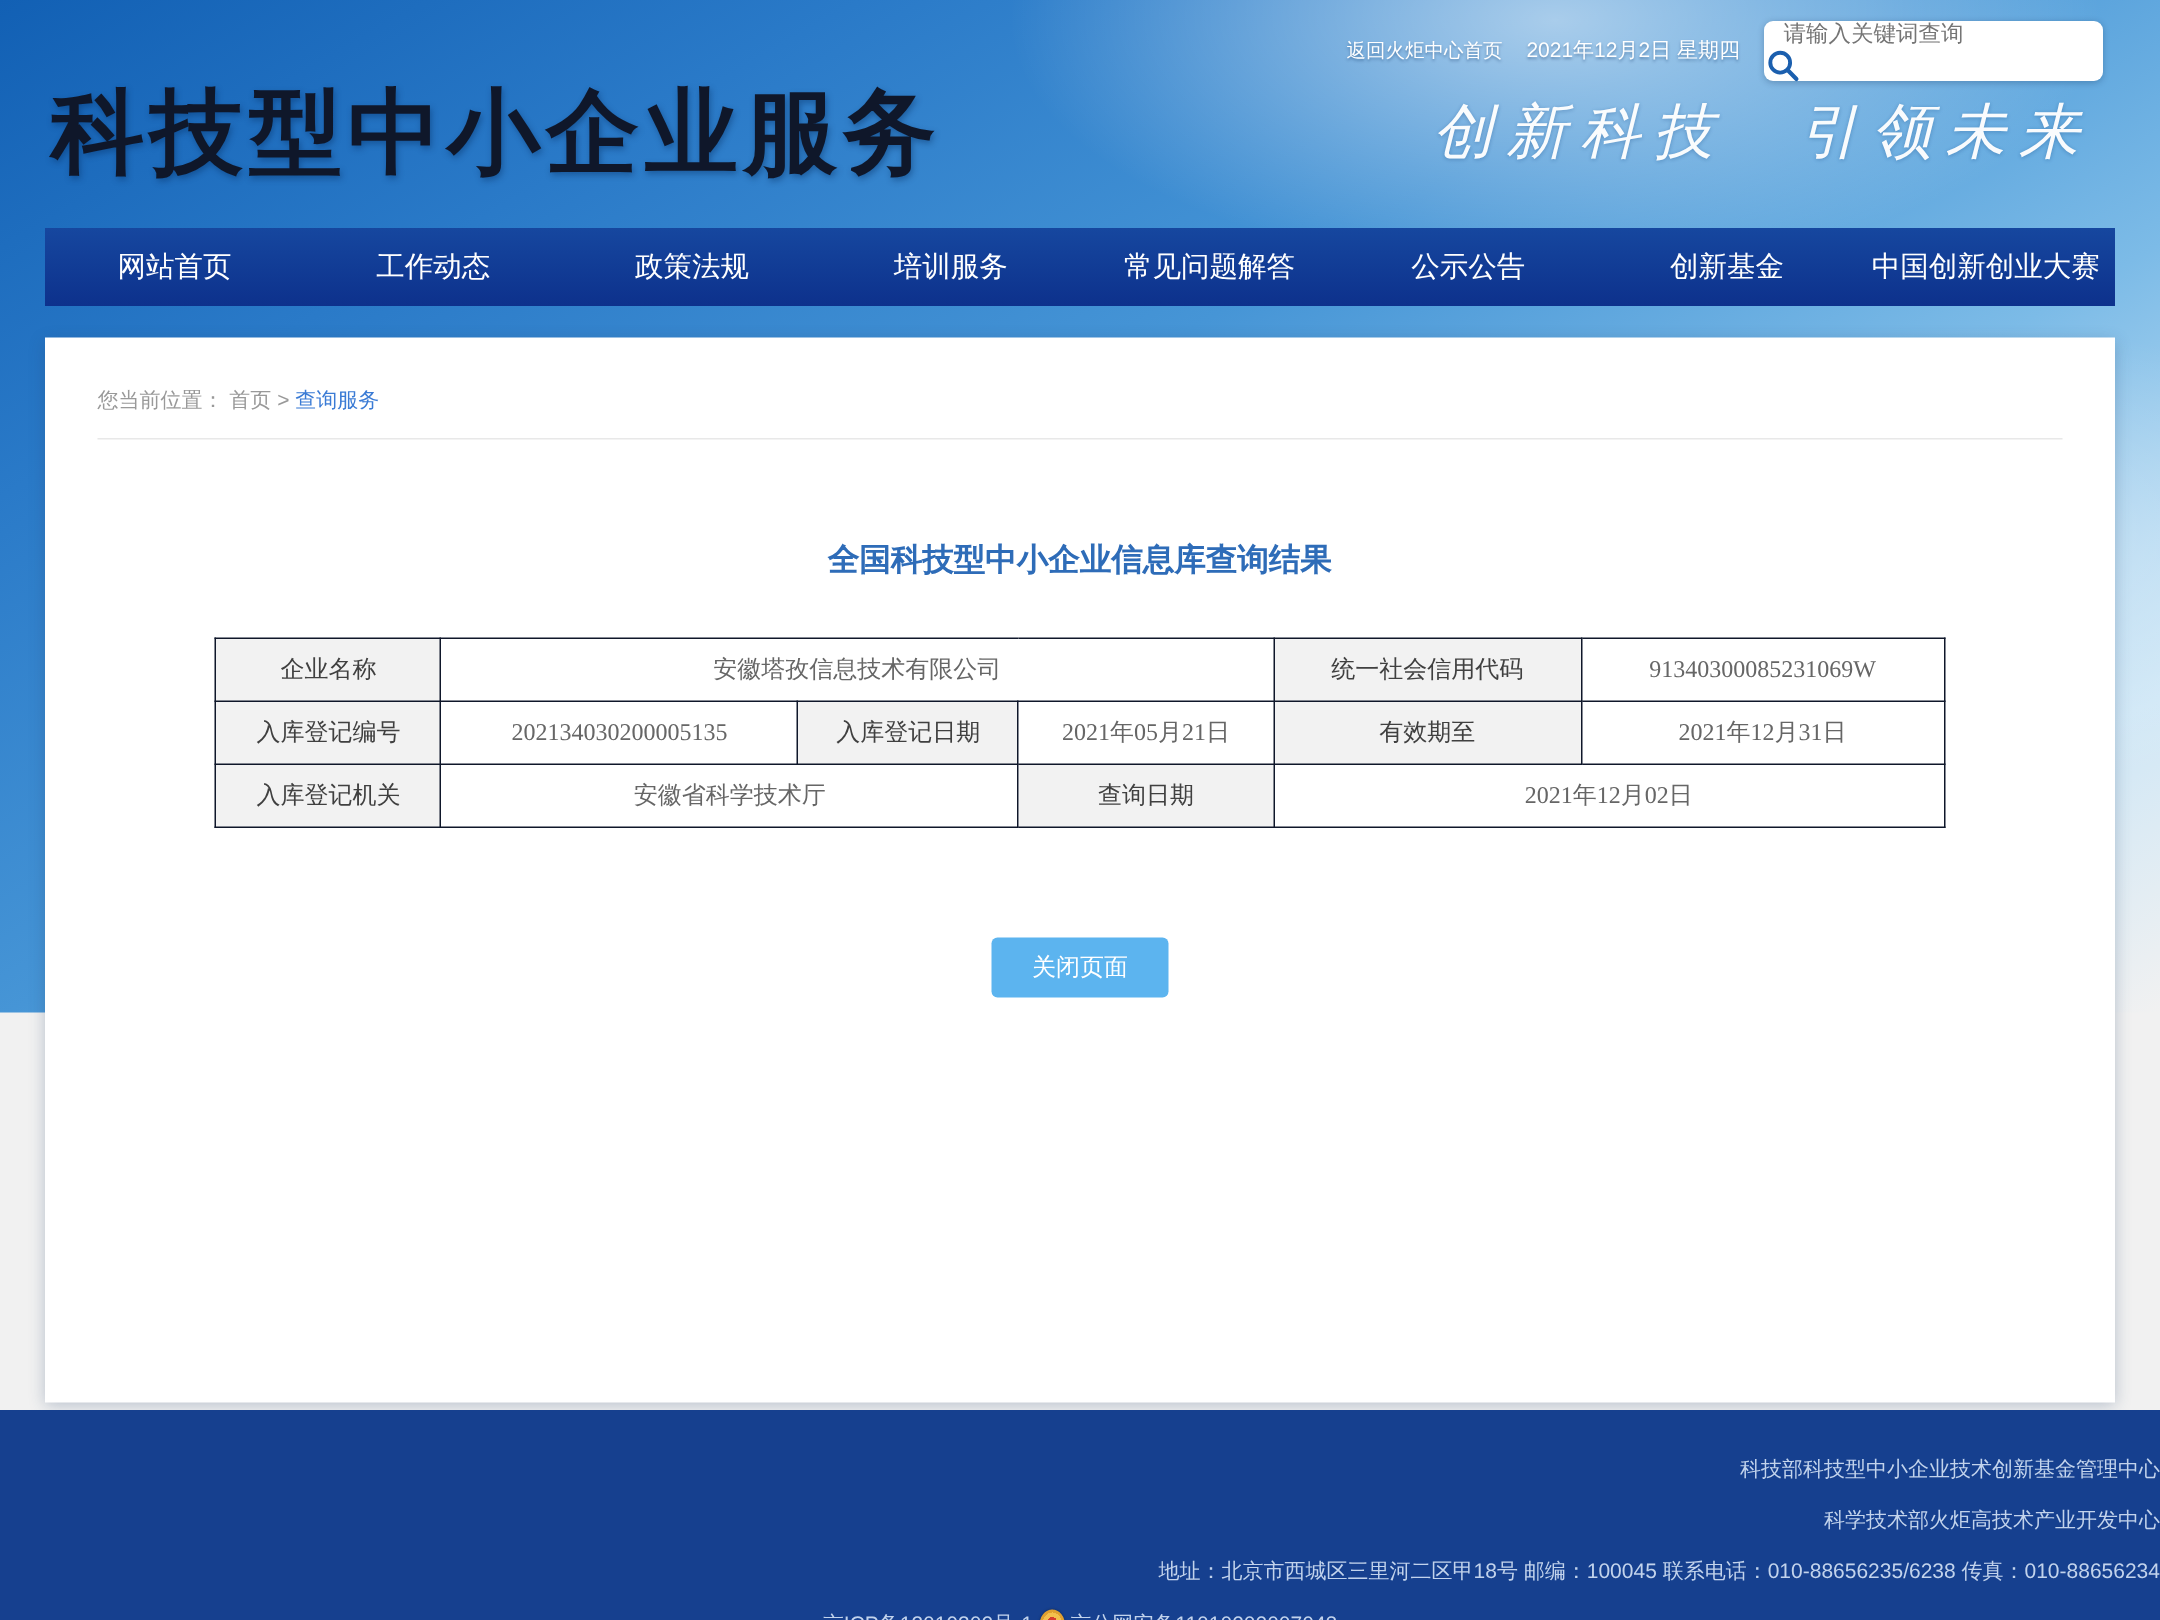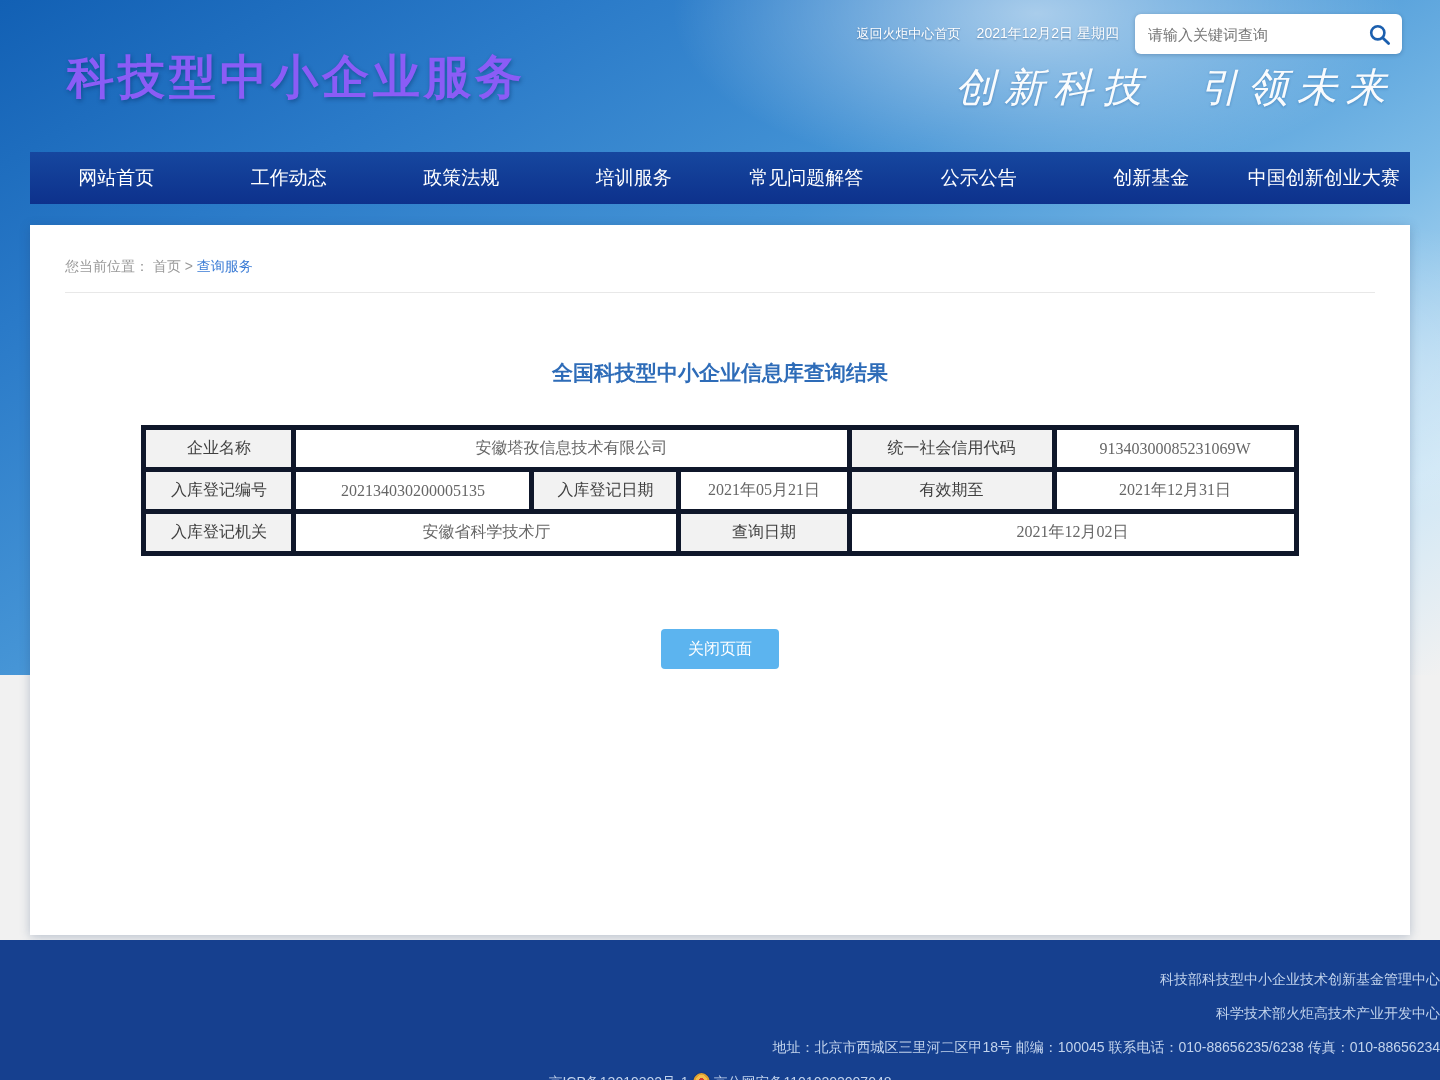--- a/index.html
+++ b/index.html
@@ -14,33 +14,32 @@
       radial-gradient(ellipse 520px 240px at 72% 2%, rgba(255,255,255,0.55), transparent 70%),
       radial-gradient(ellipse 760px 300px at 42% 102%, rgba(255,255,255,0.7), transparent 75%),
       radial-gradient(ellipse 420px 220px at 92% 55%, rgba(255,255,255,0.32), transparent 70%),
       linear-gradient(150deg, #1260b4 0%, #2a7ac8 22%, #4695d6 45%, #7cbbe7 66%, #cfe7f6 86%, #f1f1f1 100%);
   }
 
   
   .logo {
     position:absolute; left:34px; top:46px;
     font-family:"DejaVu Serif","Liberation Serif",serif;
-    font-size:47px; font-weight:bold; color:#8b5cf6; letter-spacing:4px;
+    font-size:62px; font-weight:bold; color:#0f172a; letter-spacing:4px;
     text-shadow:1px 2px 4px rgba(0,40,90,0.4);
-    margin-left:33px;
   }
   .top-right {
     position:absolute; top:14px; right:38px;
     display:flex; align-items:center; gap:16px;
   }
   .top-link { color:#fff; font-size:13px; text-decoration:none; text-shadow:0 1px 2px rgba(0,40,90,0.4); cursor:pointer;text-align:center; }
   .date-text { color:#fff; font-size:14px; text-shadow:0 1px 2px rgba(0,40,90,0.4); }
   .search-box {
-    width:267px; height:40px; background:#fff; border-radius:6px;
-    display:flex; box-shadow:0 1px 4px rgba(0,30,70,0.25);
+    width:226px; height:40px; background:#fff; border-radius:6px;
+    display:flex; box-shadow:0 1px 4px rgba(0,30,70,0.25);flex-direction:column;
   }
   .search-box input {
     flex:1; border:none; outline:none; background:transparent;
     font-size:15px; color:#333; padding:0 6px 0 13px;
     font-family:"Liberation Sans",sans-serif;
   }
   .search-icon { display:flex; align-items:center; padding-right:10px; cursor:pointer; }
   .slogan {
     position:absolute; top:60px; right:45px;
     font-family:"DejaVu Serif","Liberation Serif",serif; font-style:italic;
@@ -73,21 +72,21 @@
   .breadcrumb a.active { color:#3a7bd5; }
   .page-title {
     text-align:center; margin-top:66px;
     font-size:21px; font-weight:bold; color:#2e6cb8;
   }
   table.result {
     width:1152px; margin:38px auto 0;
     border-collapse:collapse; table-layout:fixed;
   }
   table.result td {
-    border:5px solid #0f172a; height:42px;
+    border:1px solid #0f172a; height:42px;
     text-align:center; font-size:16px; overflow:hidden; white-space:nowrap;
   }
   td.cell-label { background:#f2f2f2; color:#404040; }
   td.cell-value { background:#fff; color:#666;font-family:Liberation Serif, serif; }
 
   .close-btn {
     display:block; margin:73px auto 0; width:118px; height:40px;
     background:#5cb4ef; color:#fff; border:none; border-radius:4px;
     font-size:16px; cursor:pointer; font-family:"Liberation Sans",sans-serif;
   }

